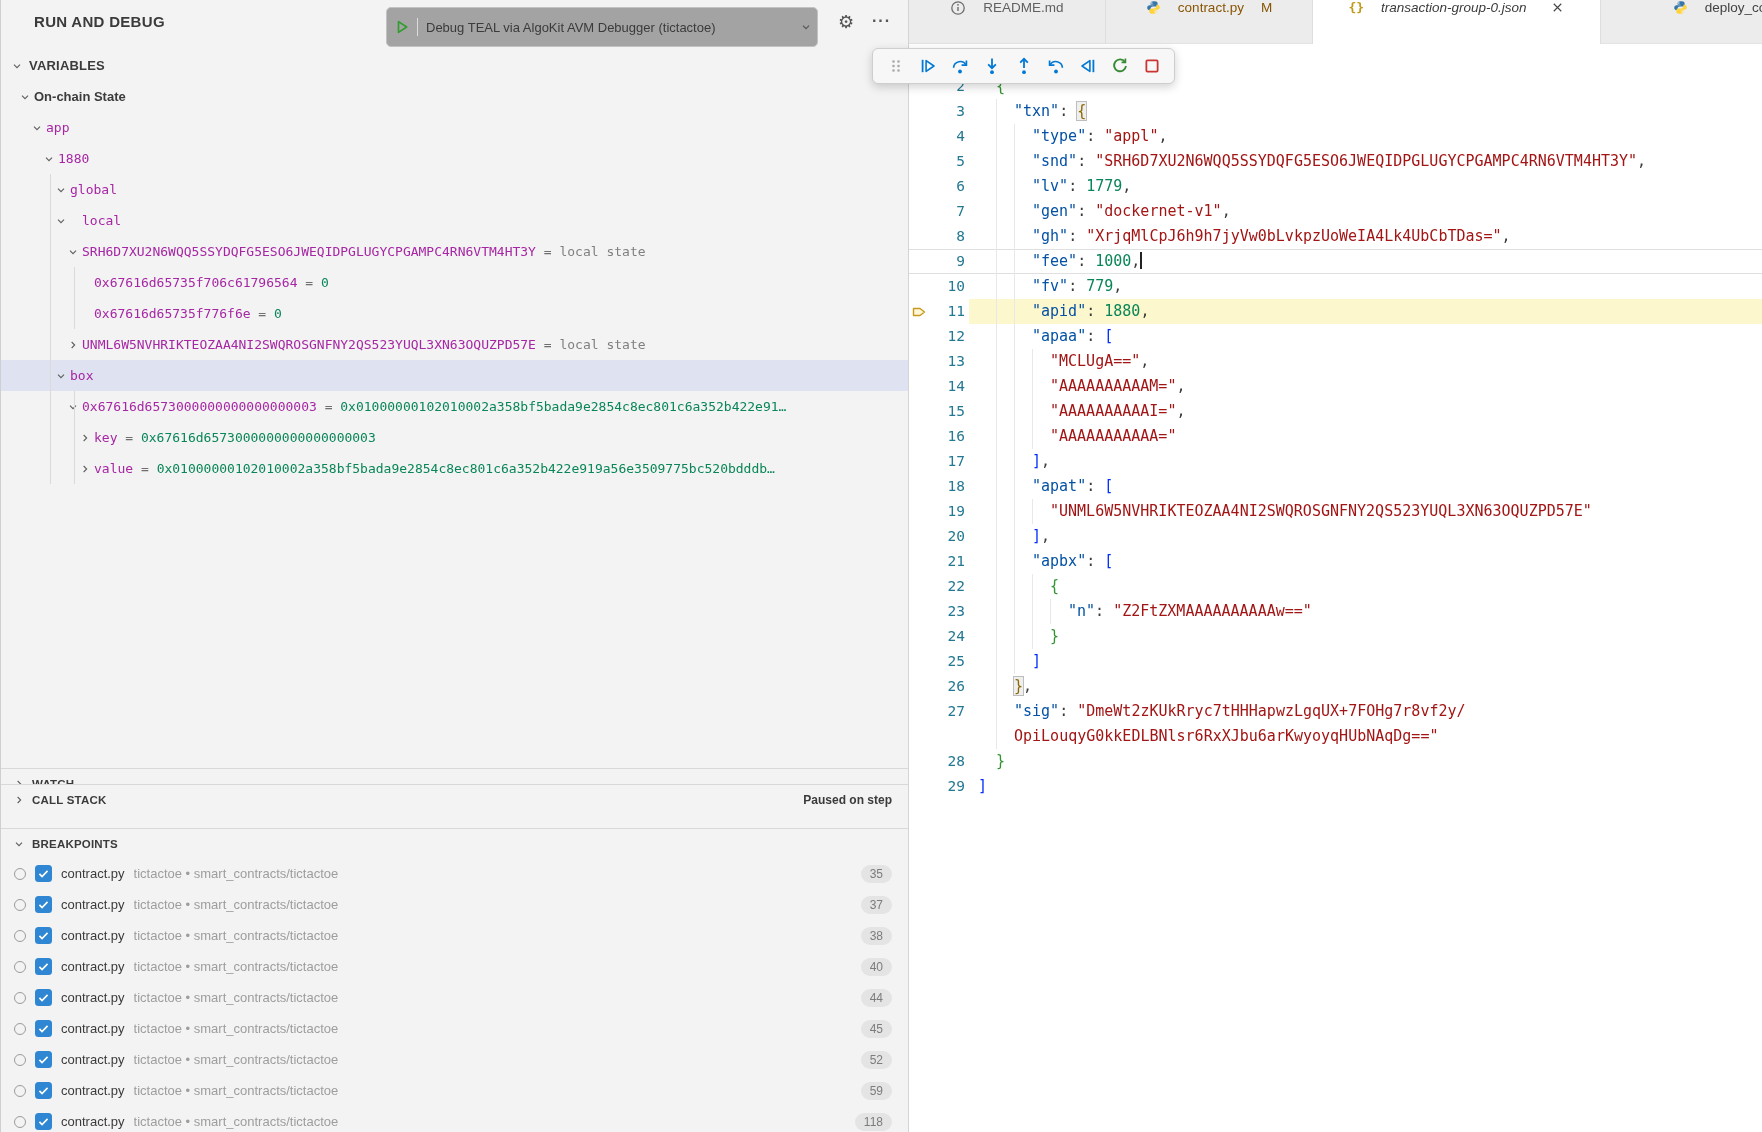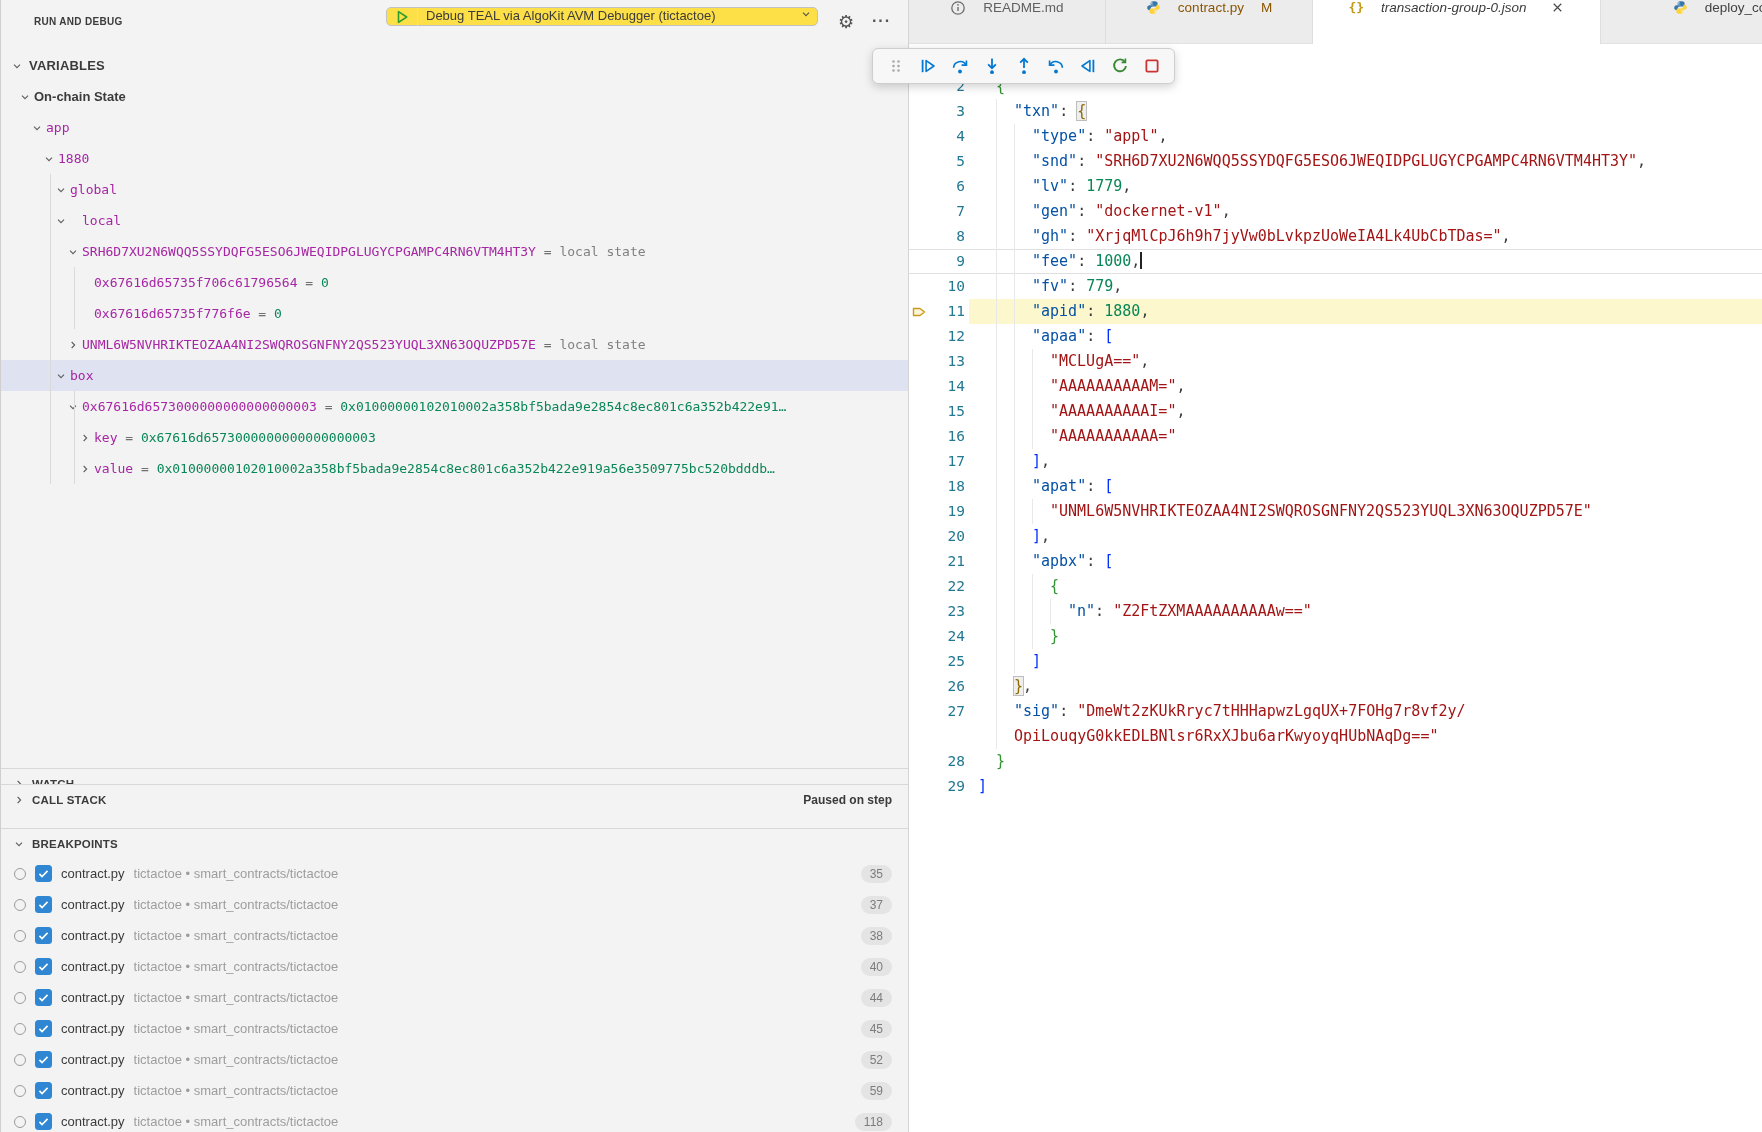--- a/index.html
+++ b/index.html
@@ -3,24 +3,24 @@
 <meta charset="utf-8">
 <style>
   html,body{margin:0;padding:0;}
   body{width:1762px;height:1132px;position:relative;overflow:hidden;background:#fff;
        font-family:"Liberation Sans",sans-serif;color:#3b3b3b;}
   body::before{content:"";position:absolute;left:0;top:0;bottom:0;width:1px;background:#cfcfcf;z-index:30;}
 
   
   .sidebar{position:absolute;left:0;top:0;width:908px;height:1132px;background:#f3f3f3;}
   .sb-head{position:relative;height:44px;}
-  .sb-title{position:absolute;left:34px;top:0;line-height:44px;font-size:10px;font-weight:600;
+  .sb-title{position:absolute;left:34px;top:0;line-height:44px;font-size:15px;font-weight:600;
             letter-spacing:.3px;color:#3b3b3b;text-align:center;}
-  .debug-config{position:absolute;left:386px;top:7px;width:432px;height:19px;background:#fde047;
-                border:1px solid #c2c2c2;border-radius:5px;display:flex;box-sizing:border-box;}
+  .debug-config{position:absolute;left:386px;top:7px;width:432px;height:40px;background:#a3a3a3;
+                border:1px solid #c2c2c2;border-radius:5px;display:flex;align-items:center;box-sizing:border-box;}
   .dc-play{width:30px;display:flex;justify-content:center;align-items:center;flex:none;}
   .dc-div{width:1px;height:18px;background:#dcdcdc;flex:none;}
   .dc-label{flex:1;padding:0 8px;font-size:13px;color:#3b3b3b;white-space:nowrap;overflow:hidden;text-overflow:ellipsis;}
   .dc-chev{width:22px;display:flex;justify-content:center;flex:none;}
   .hd-gear{position:absolute;left:838px;top:0;line-height:44px;font-size:18px;color:#555;cursor:default;}
   .hd-more{position:absolute;left:872px;top:0;line-height:42px;font-size:16px;font-weight:700;color:#555;letter-spacing:1px;}
 
   .varhdr{position:absolute;left:0;top:50px;right:0;height:31px;display:flex;align-items:center;
           padding-left:8px;gap:3px;font-size:13px;font-weight:700;color:#3b3b3b;letter-spacing:.2px;}
   .vtree{position:absolute;left:0;top:81px;right:0;}

